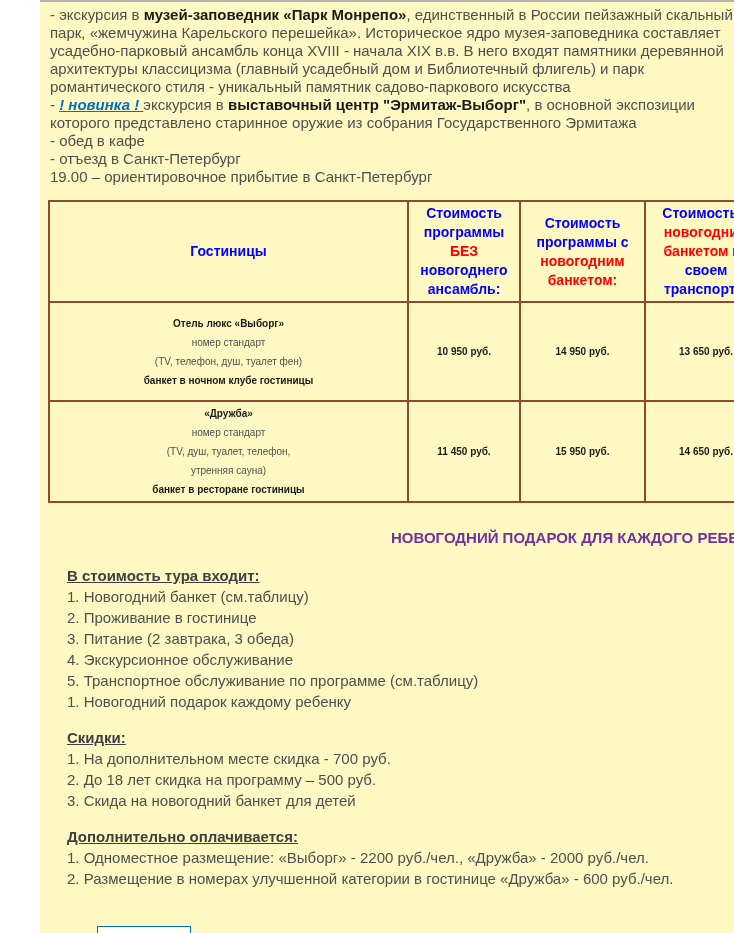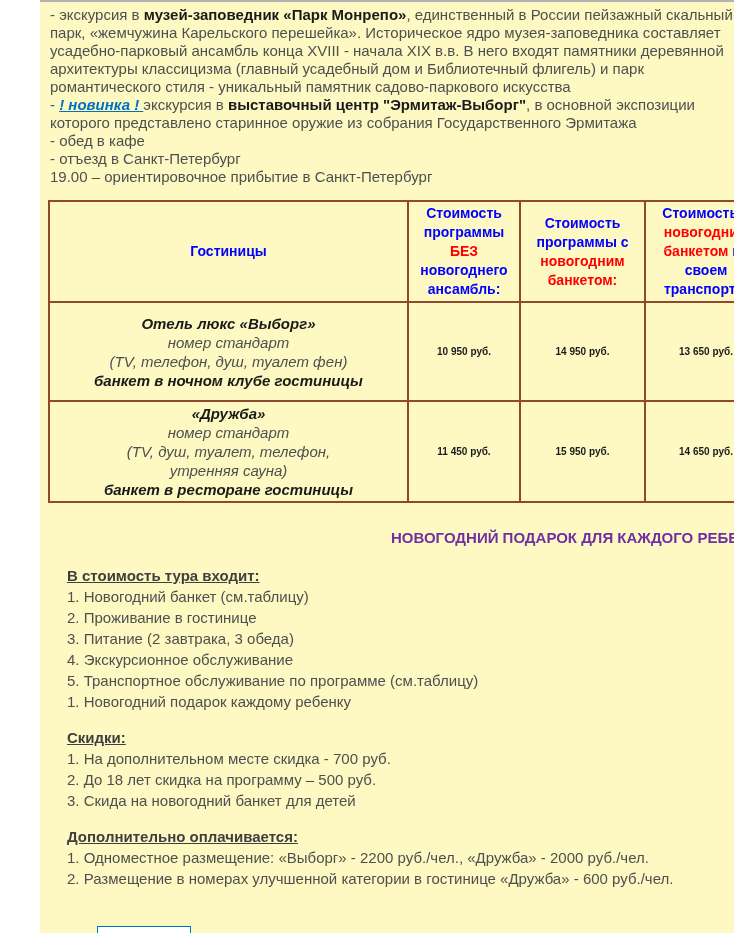--- a/index.html
+++ b/index.html
@@ -57,24 +57,23 @@
     overflow: hidden;
   }
   table.price-table th {
     height: 93px;
     font-size: 14px;
     font-weight: bold;
     line-height: 19px;
   }
   table.price-table td { height: 93px; }
   .hotel-cell {
-    font-size: 15px;
+    font-size: 10px;
     line-height: 19px;
     color: var(--body_gray, #4f4f4f);
-    font-style: italic;
   }
   .hotel-cell .seg { display: block; }
   .price-cell {
     font-size: 10px;
     font-weight: bold;
     color: var(--bold_black, #1a1a1a);
   }
 
   .gift {
     margin-top: 26px;

